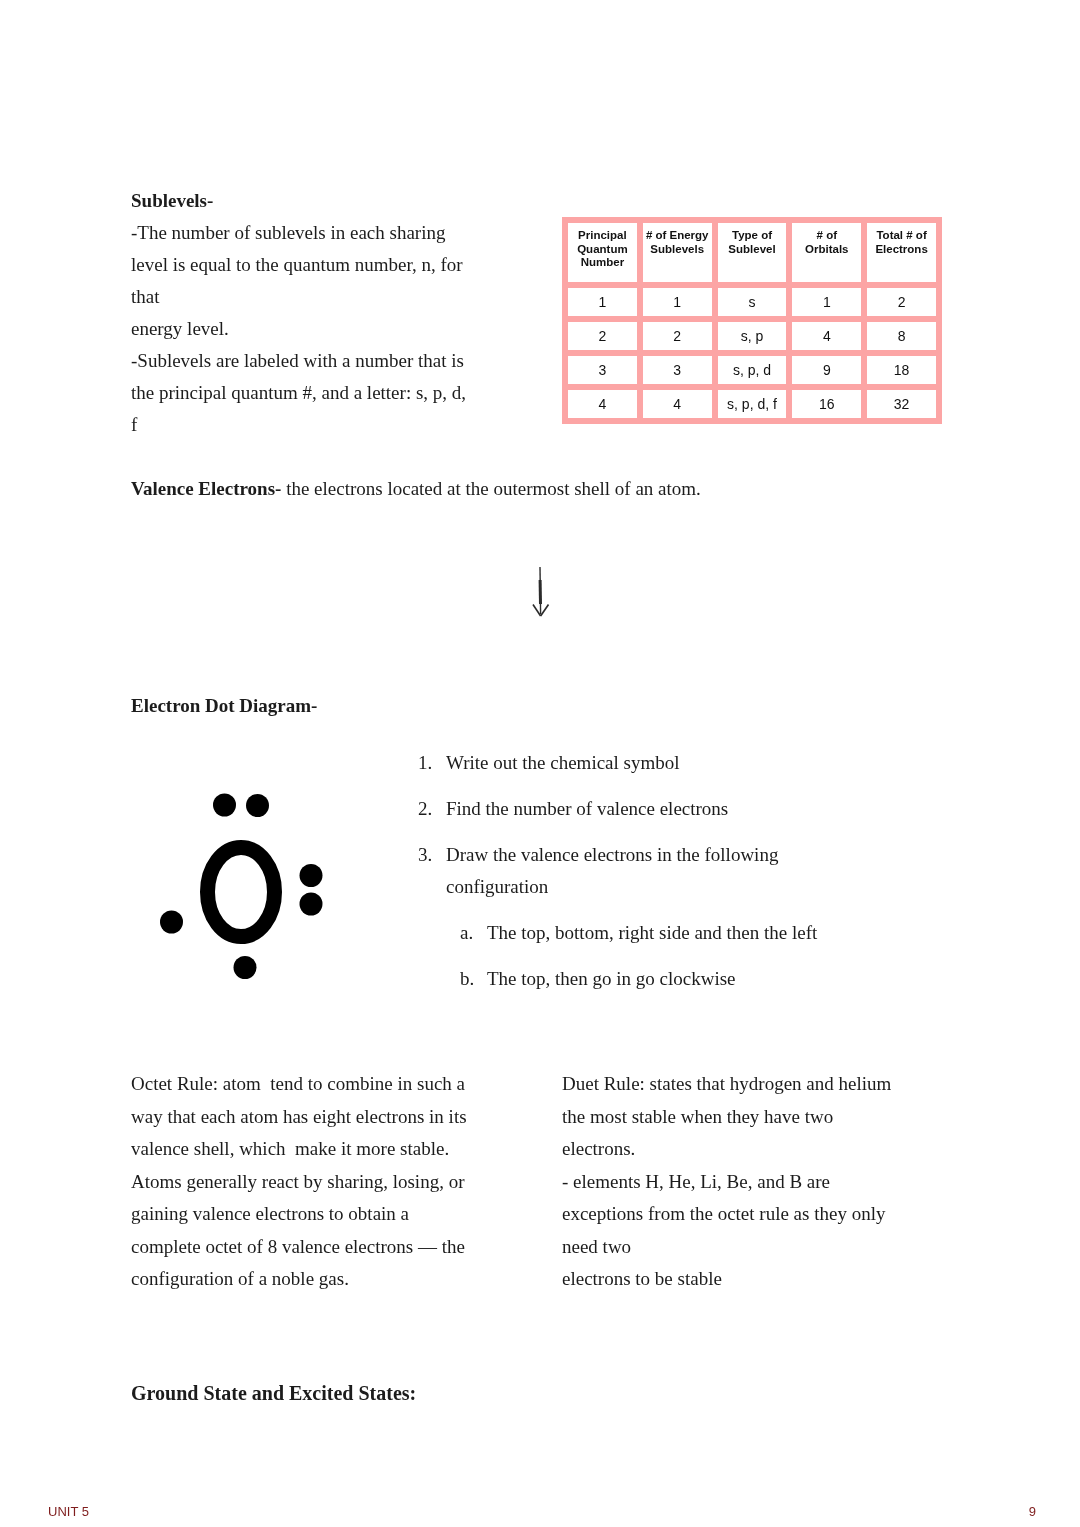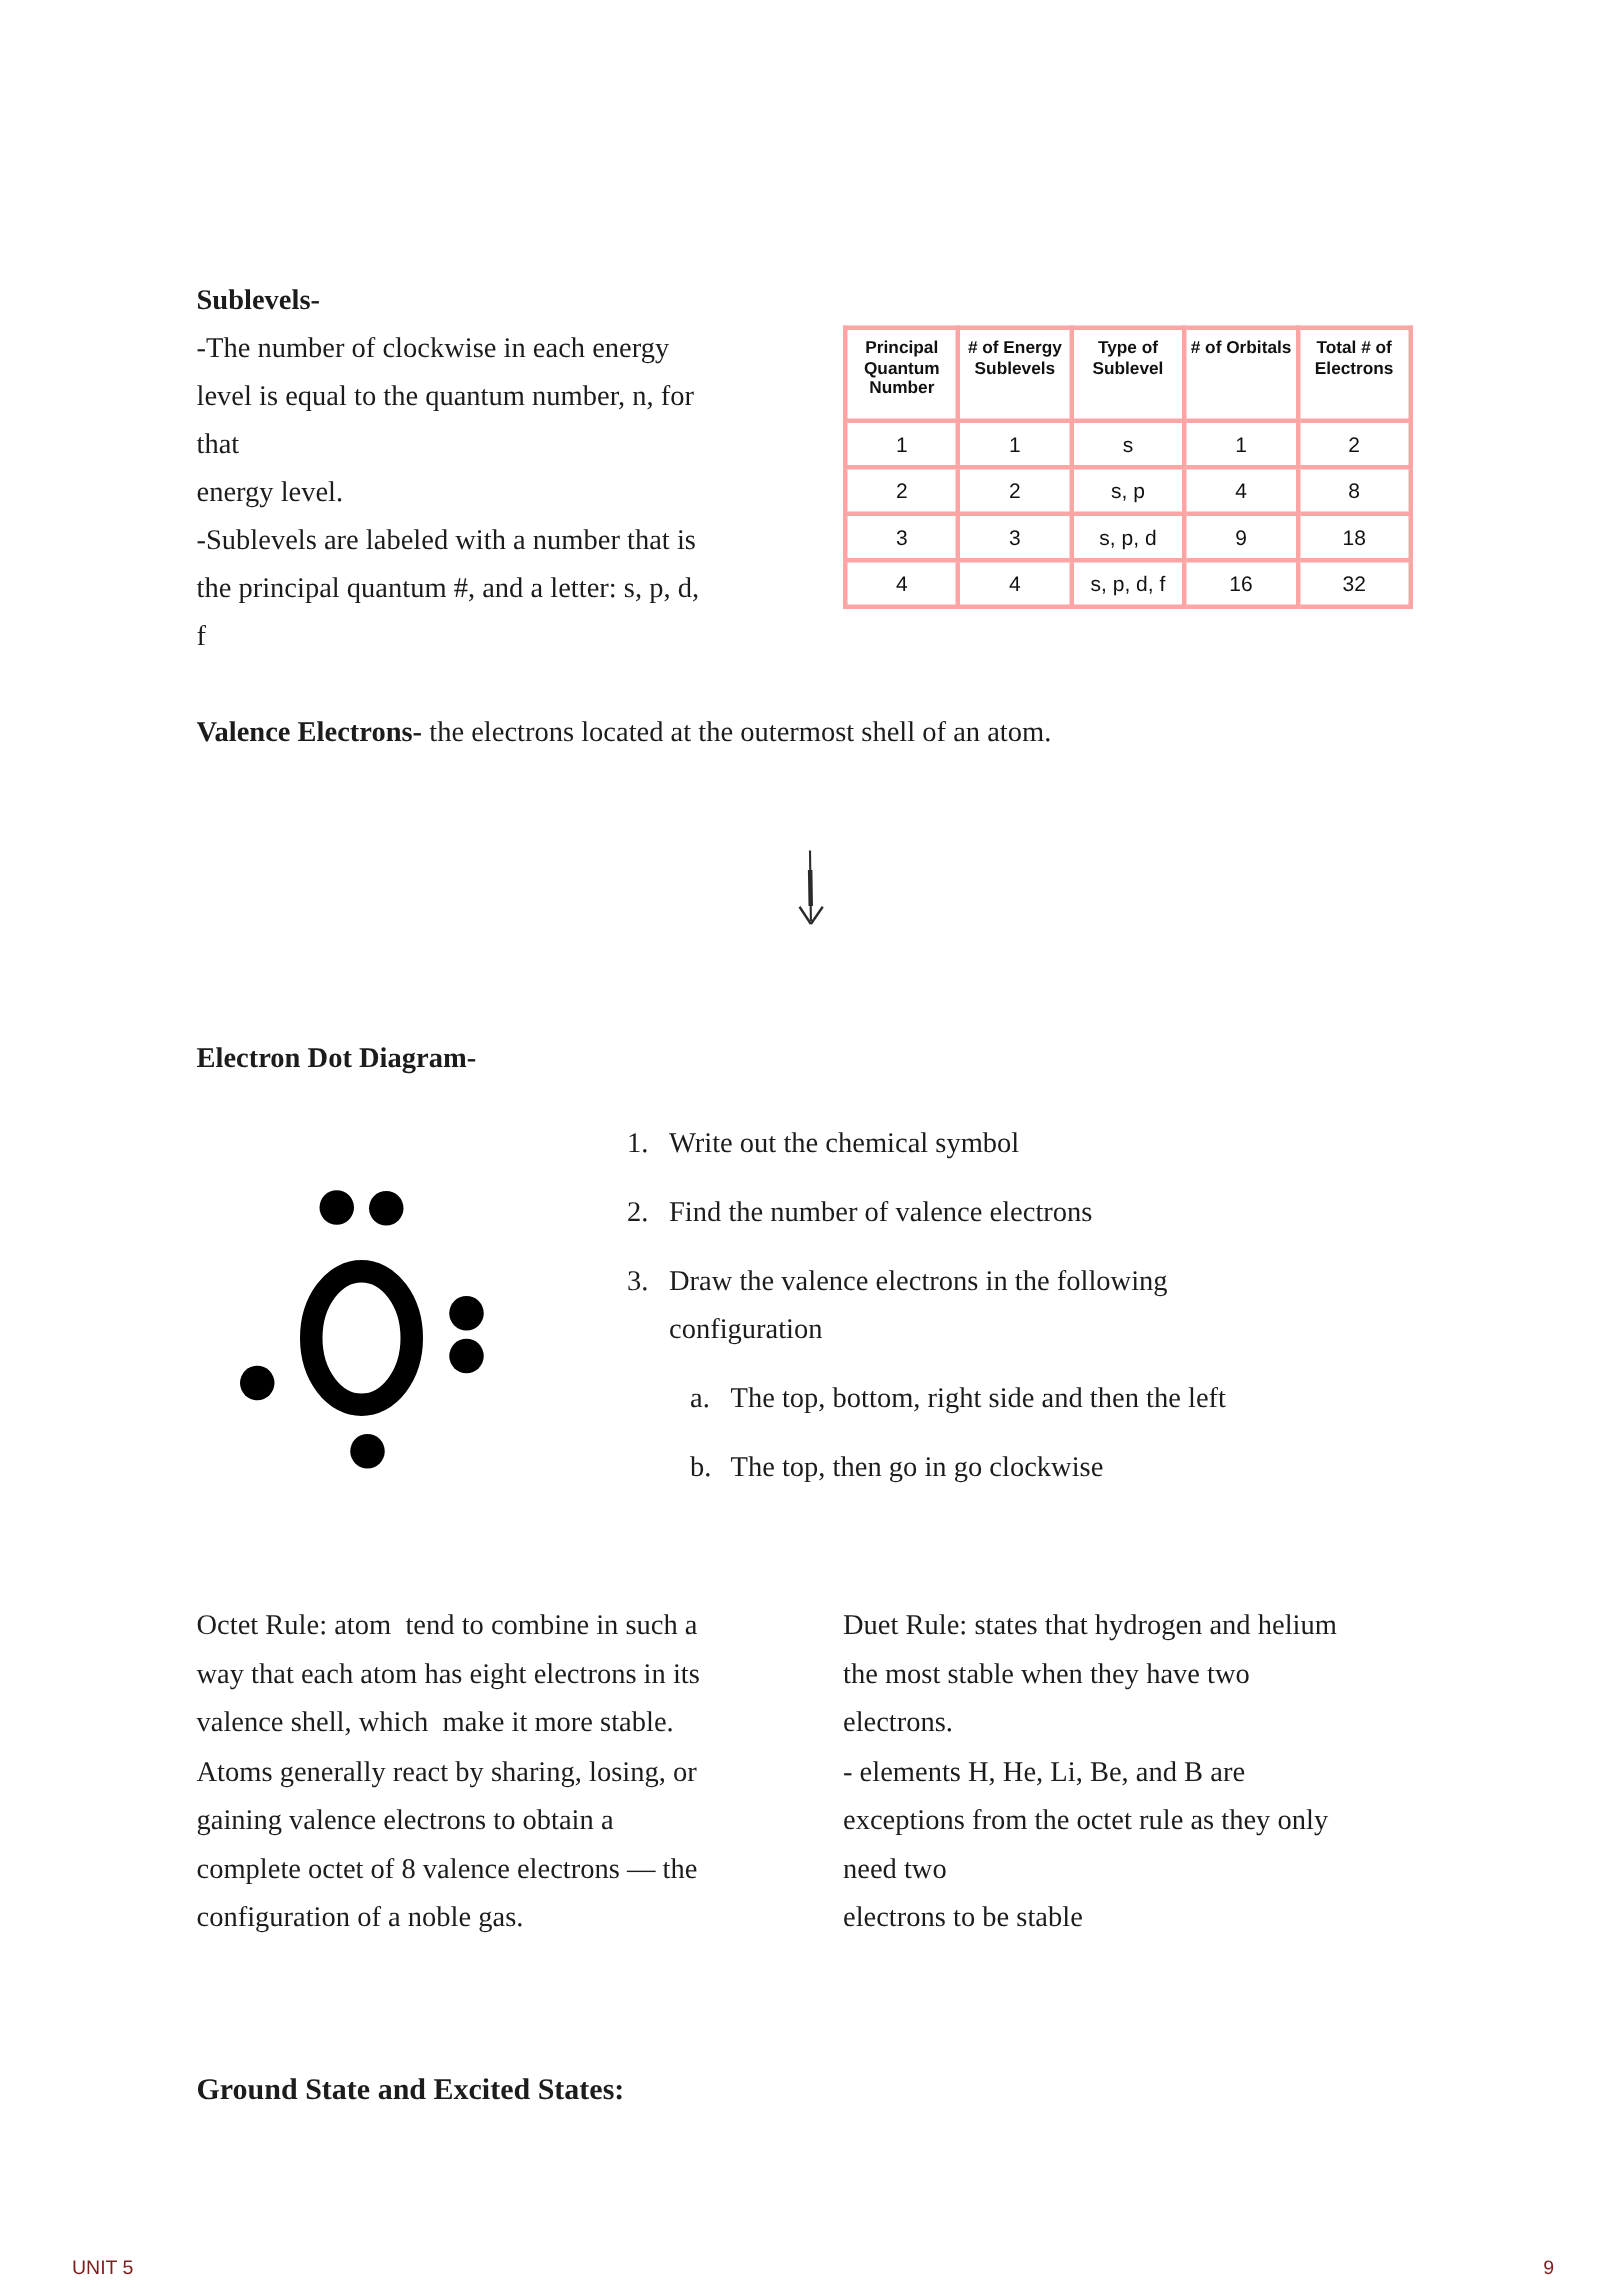--- a/index.html
+++ b/index.html
@@ -26,21 +26,21 @@
     left: 562px; top: 173px;
     border-collapse: collapse;
     table-layout: fixed;
     width: 380px;
     font-family: "Liberation Sans", sans-serif;
     color: #111111;
     border: 2px solid #000000;
     background: #ffffff;
   }
   .sublevel-table th, .sublevel-table td {
-    border: 3px solid #fca5a5;
+    border: 6px solid #fca5a5;
     text-align: center;
     padding: 0 2px;
     overflow: hidden;
   }
   .sublevel-table th {
     font-size: 11.5px;
     line-height: 13.5px;
     font-weight: bold;
     vertical-align: top;
     padding-top: 6px;
@@ -88,21 +88,21 @@
   .footer-left { left: 48px; }
   .footer-right { right: 44px; text-align: right; }
 </style>
 </head>
 <body>
 
 <div class="page">
 
   <section class="abs body-text sublevels-block">
     <div class="line bold">Sublevels-</div>
-    <div class="line">-The number of clockwise in each energy</div>
+    <div class="line">-The number of sublevels in each sharing</div>
     <div class="line">level is equal to the quantum number, n, for</div>
     <div class="line">that</div>
     <div class="line">energy level.</div>
     <div class="line">-Sublevels are labeled with a number that is</div>
     <div class="line">the principal quantum #, and a letter: s, p, d,</div>
     <div class="line">f</div>
   </section>
 
   <table class="abs sublevel-table">
     <thead>

